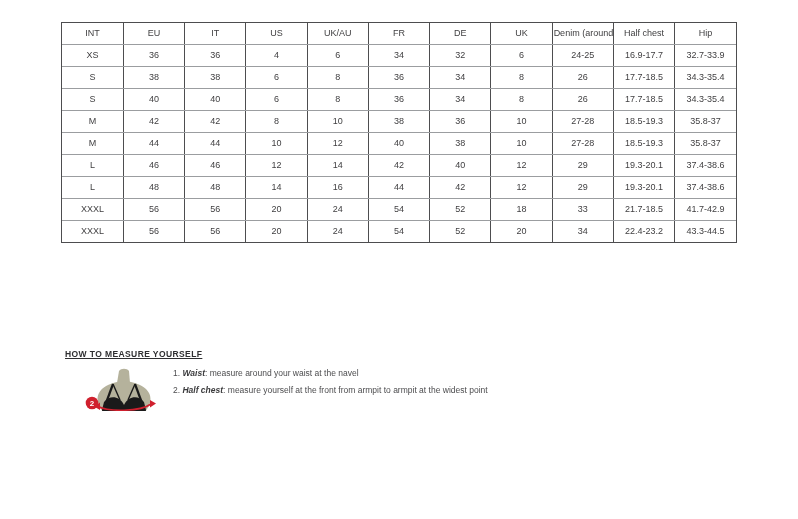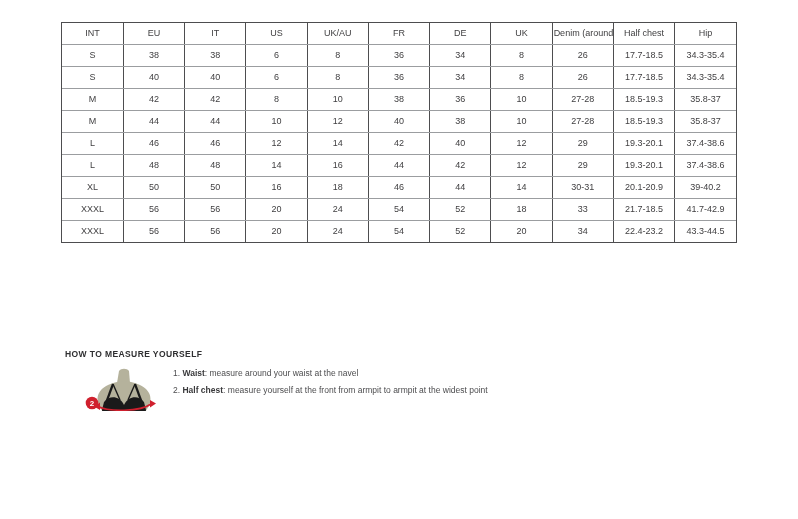--- a/index.html
+++ b/index.html
@@ -17,26 +17,26 @@
     height:21px;padding:0 1px;text-align:center;vertical-align:middle;
     font-size:9px;font-weight:400;color:#414042;line-height:1;
     border-right:1px solid #4d4d4f;border-bottom:1px solid #9b9da0;
     overflow:hidden;white-space:nowrap;
   }
   table.size-table th:last-child, table.size-table td:last-child{border-right:none;}
   table.size-table tr:last-child td{border-bottom:none;}
   
   .measure-title{
     position:absolute;left:65px;top:349px;margin:0;
-    font-size:8.5px;font-weight:bold;letter-spacing:.4px;color:#2f2f31;
+    font-size:8.5px;font-weight:bold;letter-spacing:.4px;color:#2f2f31;text-decoration:underline;
   }
   .figure-wrap{position:absolute;left:78px;top:366px;width:92px;height:122px;}
   .steps{position:absolute;left:173px;top:368px;font-size:8.5px;color:#4d4d4f;}
   .step{height:17px;line-height:10px;white-space:nowrap;}
-  .step .term{font-weight:bold;color:#3a3a3c;}
+  .step .term{font-weight:bold;color:#3a3a3c;font-style:italic;}
 </style>
 </head>
 <body>
 
 <div class="page">
 
   <div class="table-frame">
     <table class="size-table">
       <thead>
         <tr id="size-head">
@@ -48,20 +48,33 @@
             <th>FR</th>
             <th>DE</th>
             <th>UK</th>
             <th>Denim (around)</th>
             <th>Half chest</th>
             <th>Hip</th>
           </tr>
       </thead>
       <tbody id="size-body">
           <tr>
+            <td>XS</td>
+            <td>36</td>
+            <td>36</td>
+            <td>4</td>
+            <td>6</td>
+            <td>34</td>
+            <td>32</td>
+            <td>6</td>
+            <td>24-25</td>
+            <td>16.9-17.7</td>
+            <td>32.7-33.9</td>
+          </tr>
+          <tr>
             <td>S</td>
             <td>38</td>
             <td>38</td>
             <td>6</td>
             <td>8</td>
             <td>36</td>
             <td>34</td>
             <td>8</td>
             <td>26</td>
             <td>17.7-18.5</td>
@@ -124,33 +137,20 @@
             <td>48</td>
             <td>48</td>
             <td>14</td>
             <td>16</td>
             <td>44</td>
             <td>42</td>
             <td>12</td>
             <td>29</td>
             <td>19.3-20.1</td>
             <td>37.4-38.6</td>
-          </tr>
-          <tr>
-            <td>XL</td>
-            <td>50</td>
-            <td>50</td>
-            <td>16</td>
-            <td>18</td>
-            <td>46</td>
-            <td>44</td>
-            <td>14</td>
-            <td>30-31</td>
-            <td>20.1-20.9</td>
-            <td>39-40.2</td>
           </tr>
           <tr>
             <td>XXXL</td>
             <td>56</td>
             <td>56</td>
             <td>20</td>
             <td>24</td>
             <td>54</td>
             <td>52</td>
             <td>18</td>

